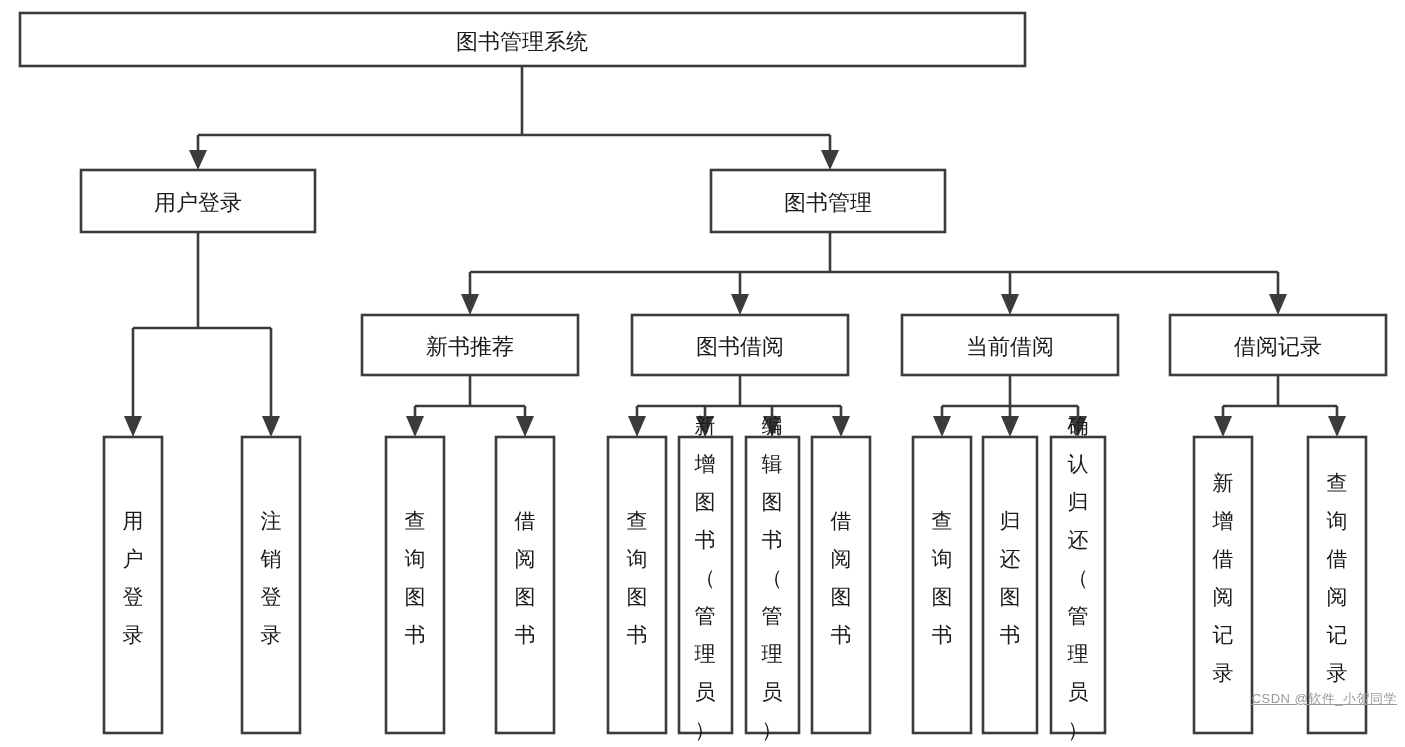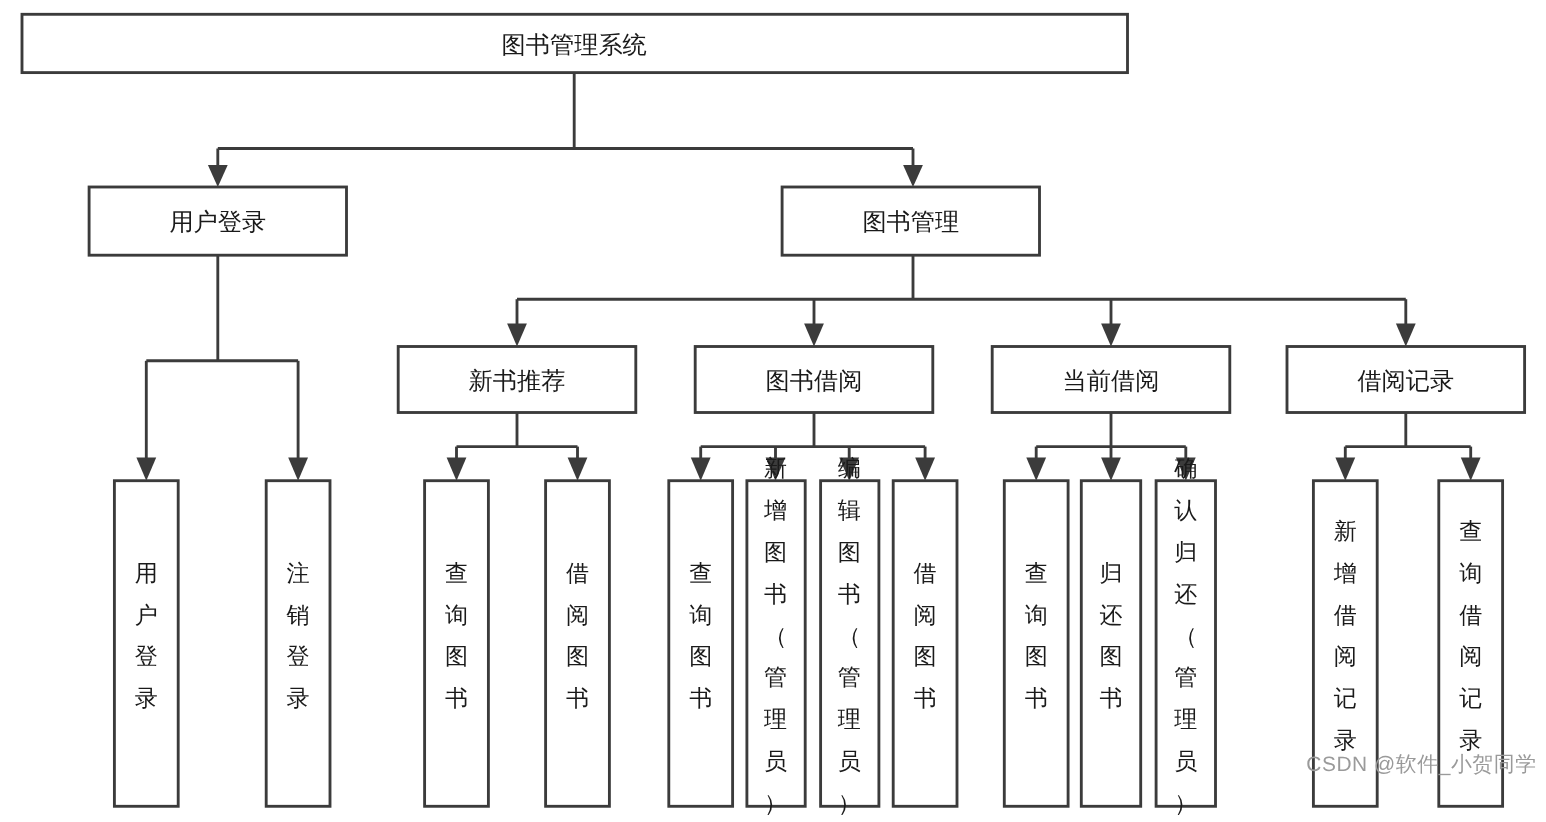--- a/index.html
+++ b/index.html
@@ -54,25 +54,26 @@
     font-family: "Liberation Sans", "DejaVu Sans", sans-serif;
     font-size: 21px;
     fill: #1a1a1a;
     text-anchor: middle;
   }
   .watermark-text {
     position: absolute;
     right: 8px;
     bottom: 5px;
     font-family: "Liberation Sans", "DejaVu Sans", sans-serif;
-    font-size: 19px;
+    font-size: 13px;
     color: #9a9a9a;
     white-space: nowrap;
     letter-spacing: 0.5px;
     pointer-events: none;
+    text-decoration: underline;
   }
 </style>
 </head>
 <body>
 
 <div id="diagram-root">
   <svg class="diagram-canvas" viewBox="0 0 1405 747">
 
     <g>
       <path class="connector" d="M 522 66 L 522 135"></path>

